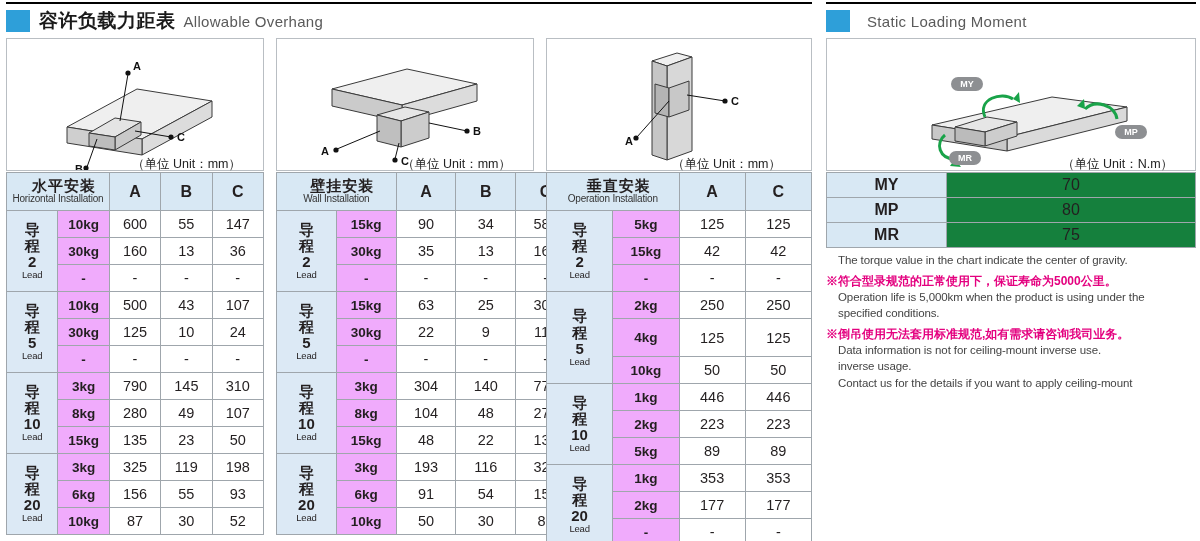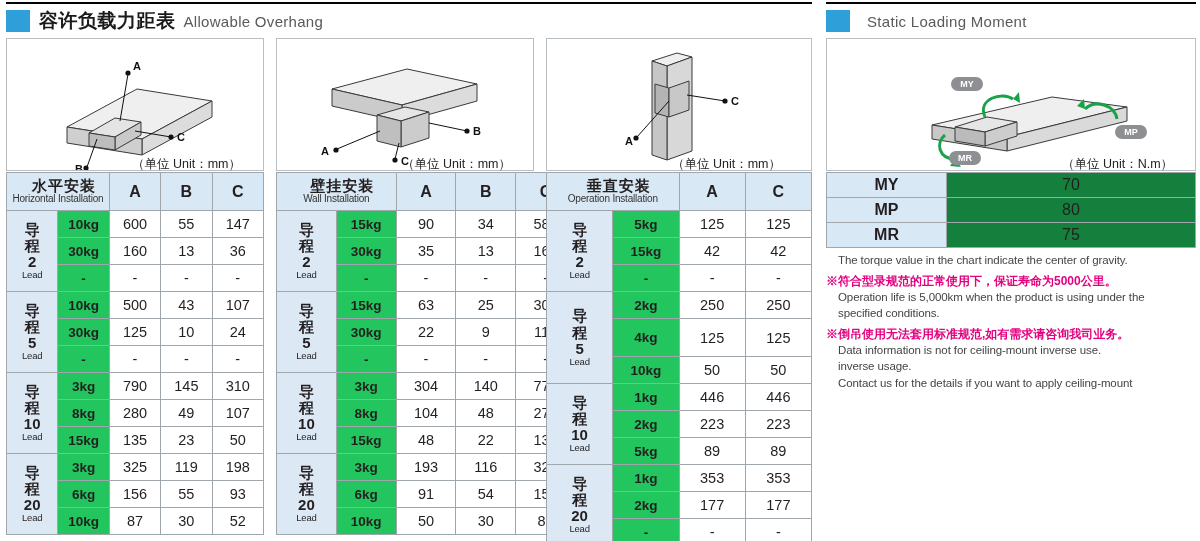--- a/index.html
+++ b/index.html
@@ -96,21 +96,21 @@
     vertical-align: middle;
     font-size: 14px;
     padding: 0;
     box-sizing: border-box;
   }
   .hdr-blue {
     background: #d8e8f4;
     font-weight: bold;
   }
   .cell-blue {
-    background: #22c55e;
+    background: #f0abfc;
     font-weight: bold;
     font-size: 13.5px;
   }
   .lead-cell {
     background: #dce9f5;
     font-size: 11.5px;
     line-height: 1.02;
     font-weight: bold;
     padding: 1px 0;
   }

